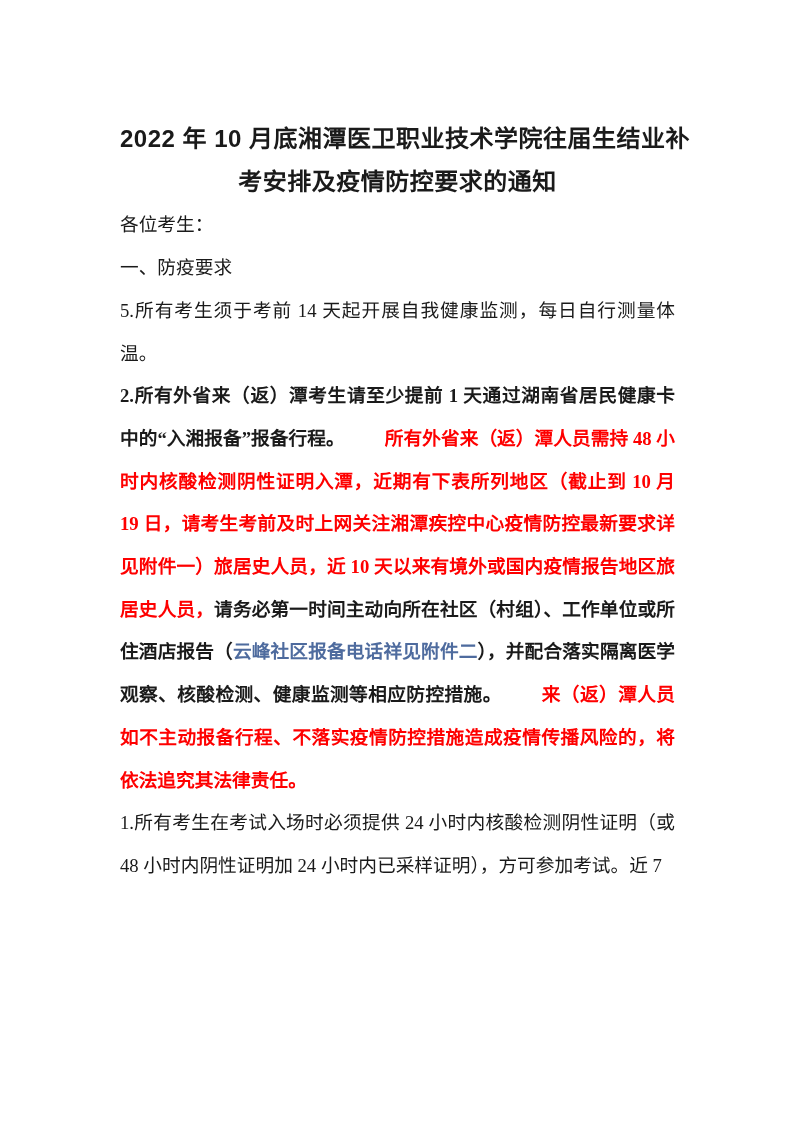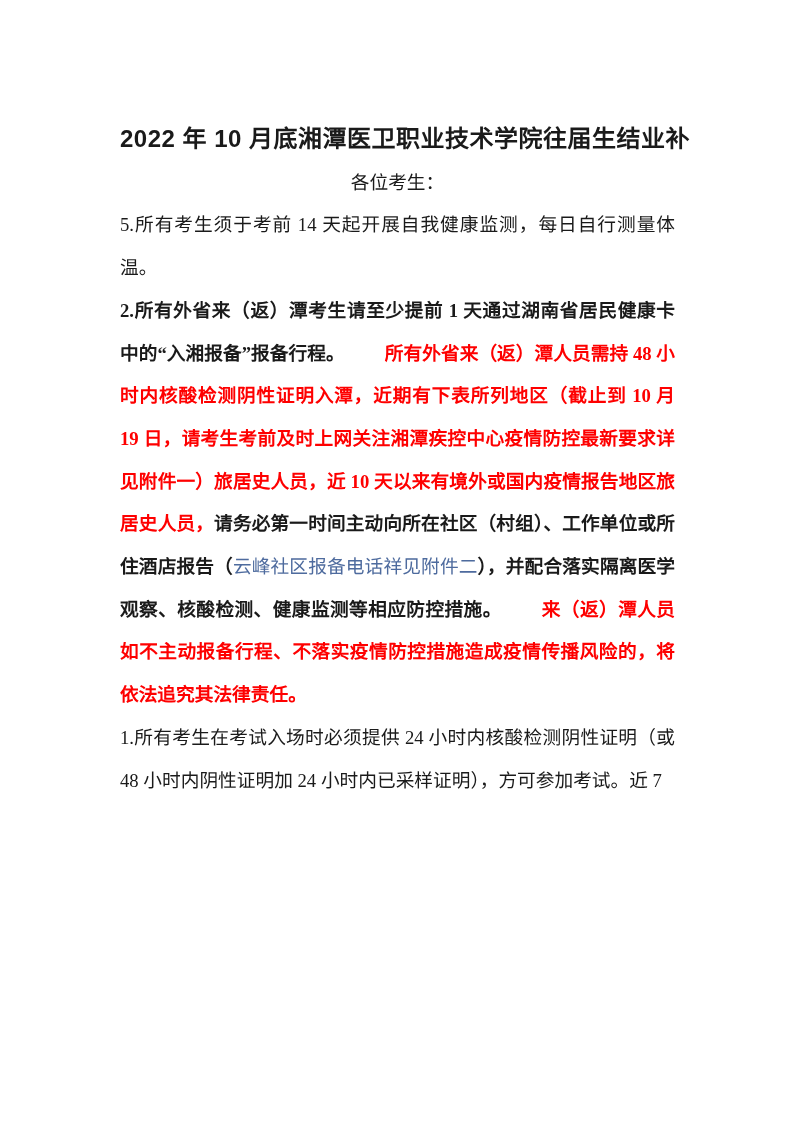--- a/index.html
+++ b/index.html
@@ -42,52 +42,54 @@
   }
   .para {
     margin: 0;
     font-family: "Liberation Serif", "DejaVu Serif", serif;
     font-size: 18.7px;
     line-height: 42.7px;
     text-align: justify;
     color: var(--text, #1a1a1a);
   }
   .salutation {
-    text-align: center;
+    text-align: left;
   }
   .indent-2em {
     text-indent: 2em;
   }
   .seg-normal {
     color: var(--text, #1a1a1a);
     font-weight: bold;
   }
   .seg-red-bold {
     color: var(--red, #fe0000);
     font-weight: bold;
     margin-left: 40px;
   }
   .seg-blue {
     color: var(--blue, #4e6b9e);
-    font-weight: normal;
+    font-weight: bold;
   }
 </style>
 </head>
 <body>
 
 <div class="page">
   <div class="doc">
 
     <h1 class="title">
       <span class="title-line">2022 年 10 月底湘潭医卫职业技术学院往届生结业补</span>
+      <span class="title-line">考安排及疫情防控要求的通知</span>
     </h1>
 
     <p class="para salutation">各位考生：</p>
 
 
+    <p class="para">一、防疫要求</p>
 
     <p class="para">5.所有考生须于考前 14 天起开展自我健康监测，每日自行测量体温。</p>
 
     <p class="para"><span class="seg-normal">2.所有外省来（返）潭考生请至少提前 1 天通过湖南省居民健康卡中的“入湘报备”报备行程。</span><span class="seg-red-bold">所有外省来（返）潭人员需持 48 小时内核酸检测阴性证明入潭，近期有下表所列地区（截止到 10 月 19 日，请考生考前及时上网关注湘潭疾控中心疫情防控最新要求详见附件一）旅居史人员，近 10 天以来有境外或国内疫情报告地区旅居史人员，</span><span class="seg-normal">请务必第一时间主动向所在社区（村组）、工作单位或所住酒店报告（</span><span class="seg-blue">云峰社区报备电话祥见附件二</span><span class="seg-normal">），并配合落实隔离医学观察、核酸检测、健康监测等相应防控措施。</span><span class="seg-red-bold">来（返）潭人员如不主动报备行程、不落实疫情防控措施造成疫情传播风险的，将依法追究其法律责任。</span></p>
 
     <p class="para">1.所有考生在考试入场时必须提供 24 小时内核酸检测阴性证明（或 48 小时内阴性证明加 24 小时内已采样证明），方可参加考试。近 7</p>
 
   </div>
 </div>
 

